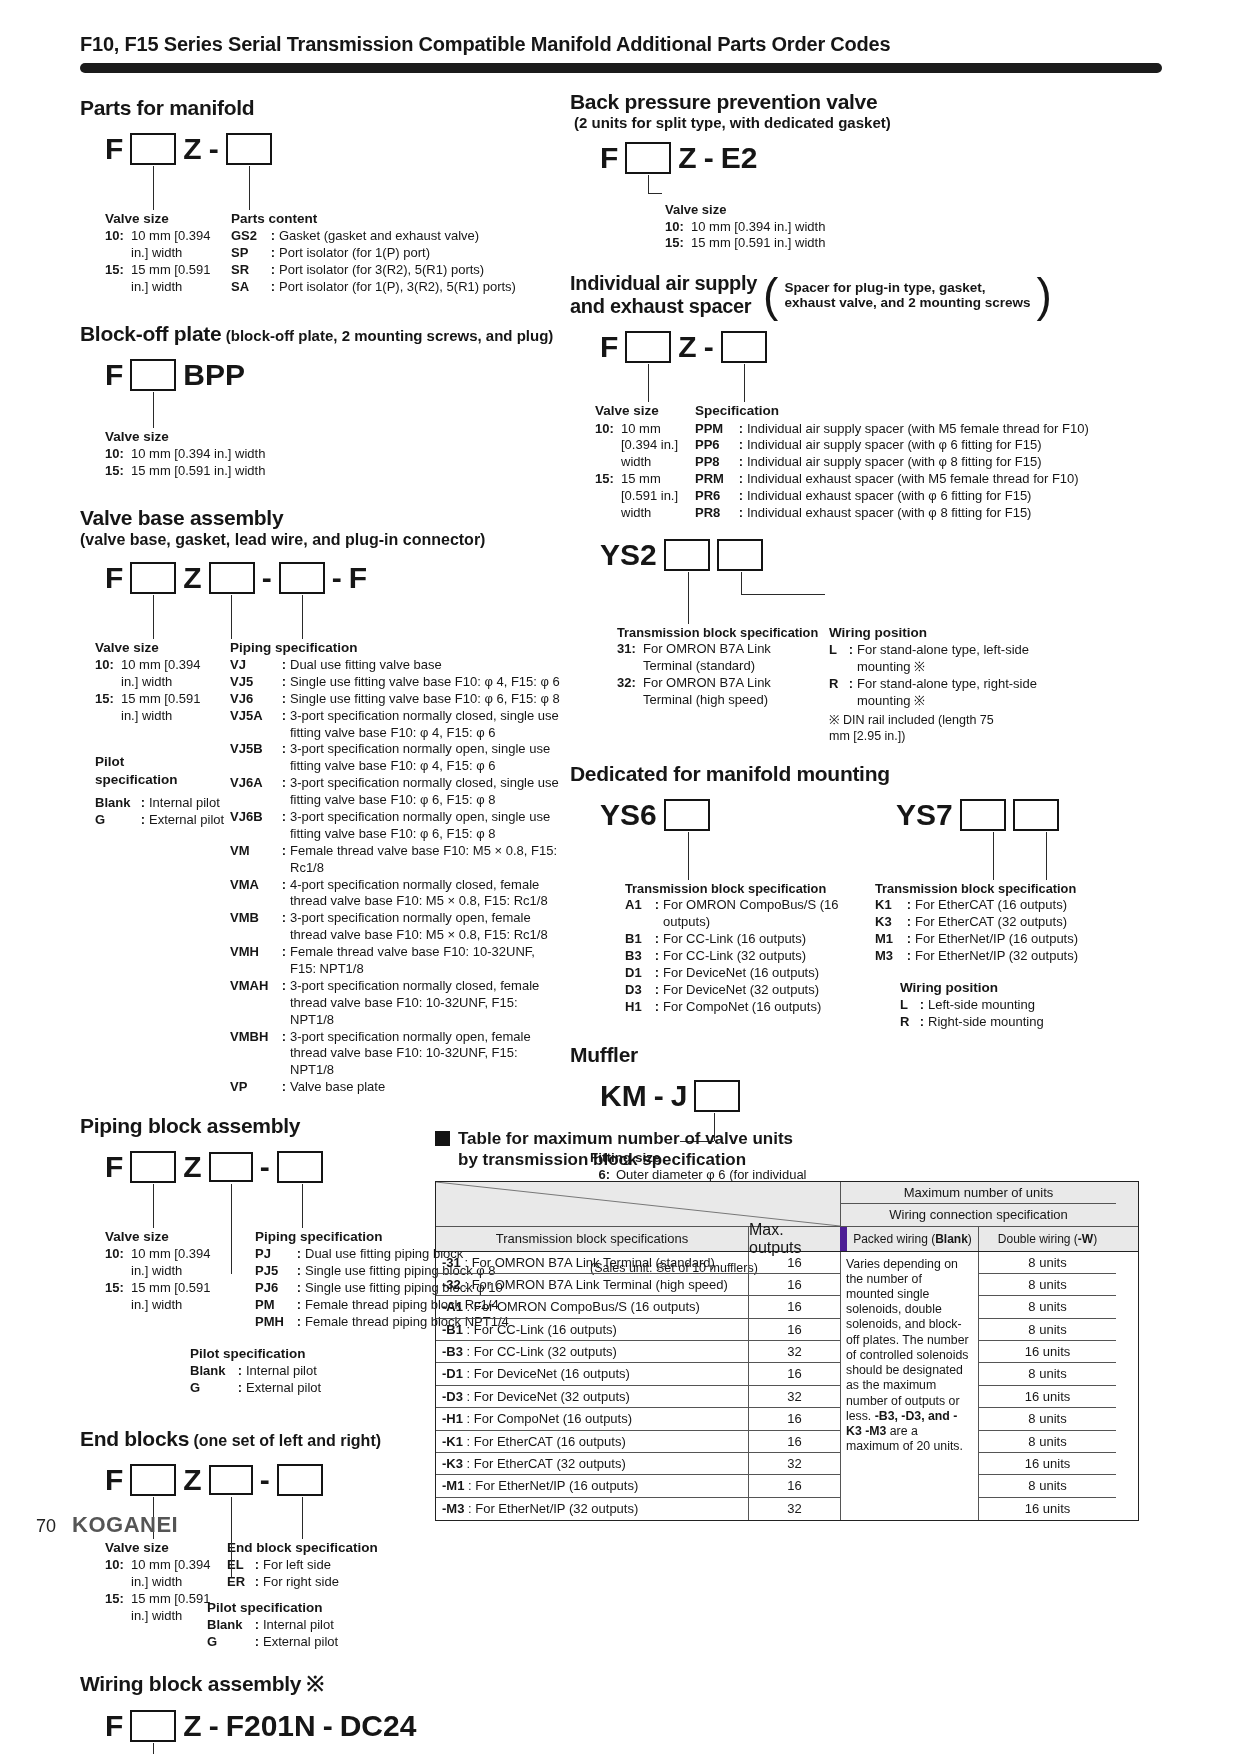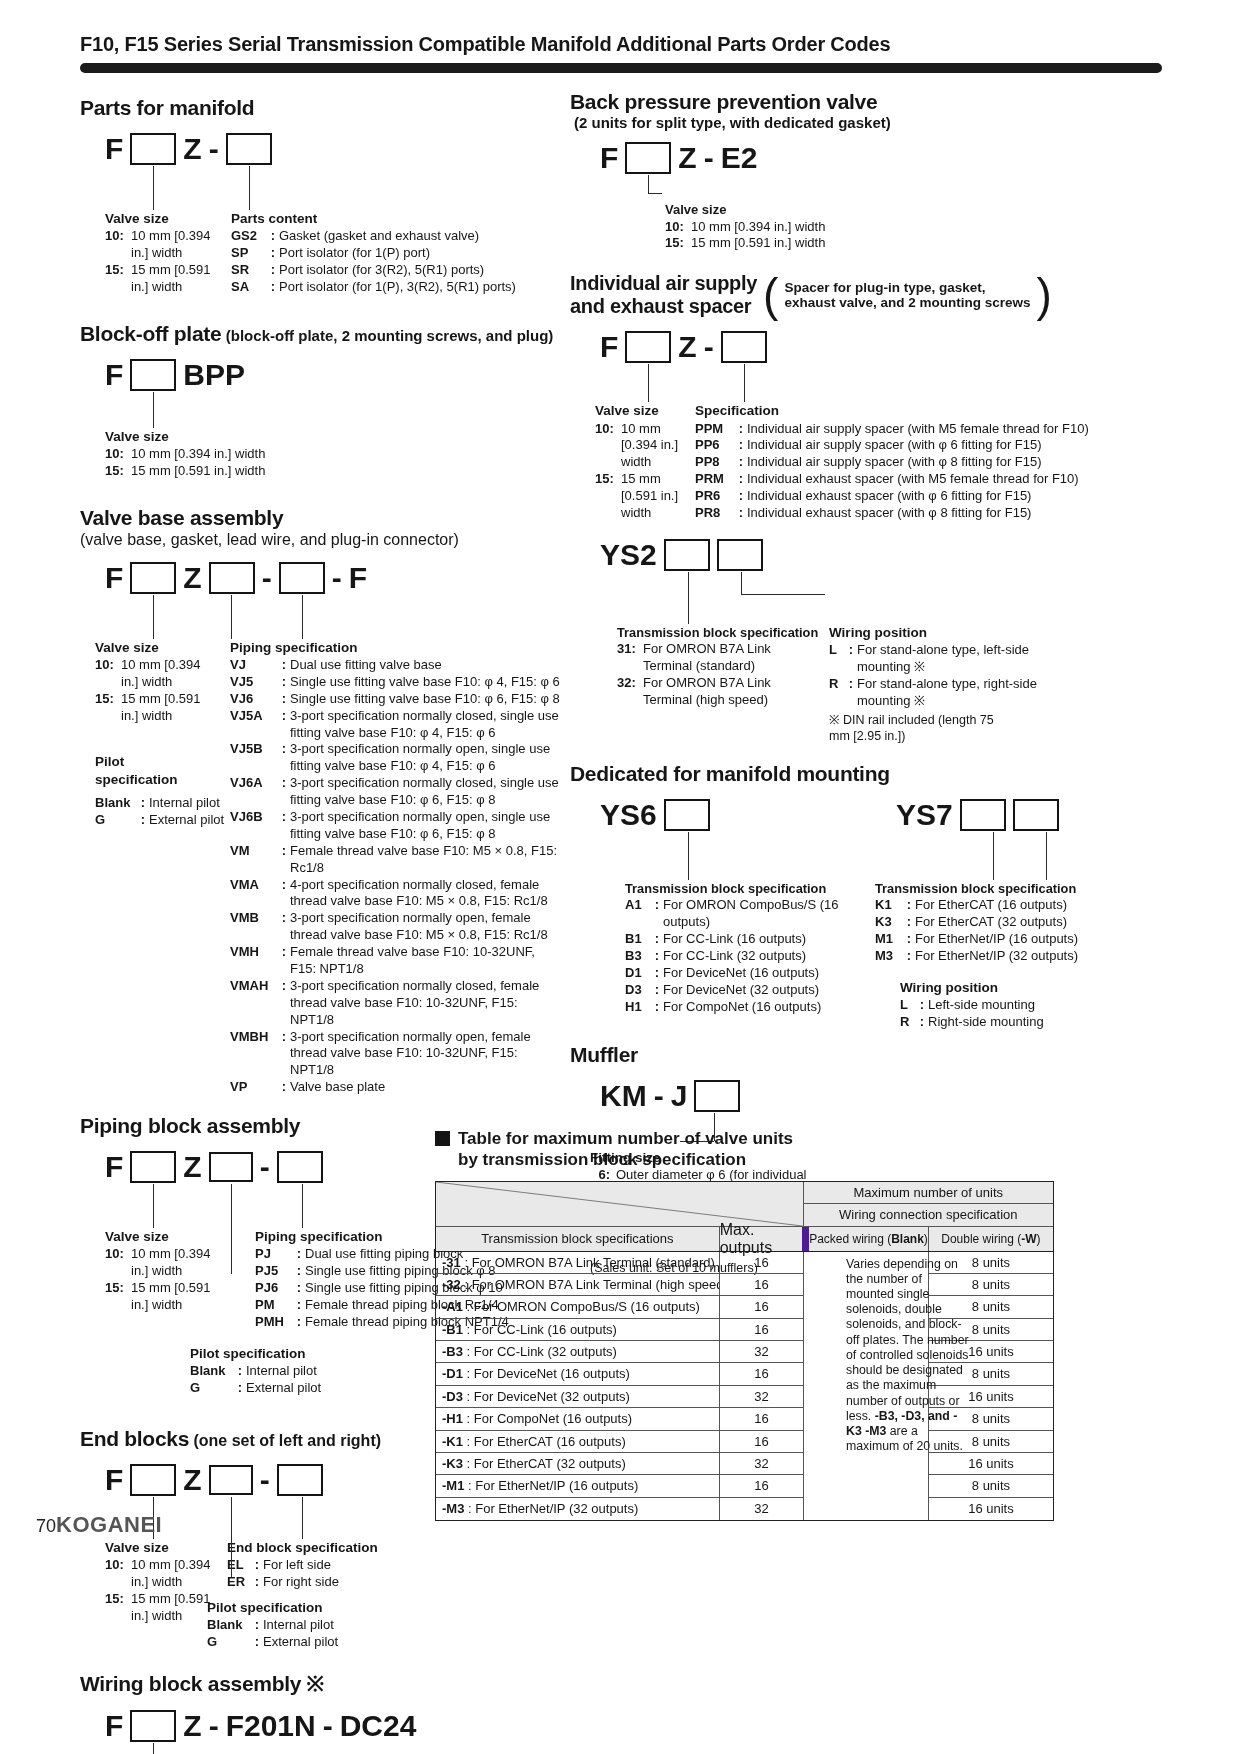--- a/index.html
+++ b/index.html
@@ -5,39 +5,39 @@
 *{margin:0;padding:0;box-sizing:border-box}
 html,body{background:#fff}
 body{width:1240px;height:1754px;position:relative;color:#161616;font-family:"Liberation Sans",sans-serif;}
 .page-title{position:absolute;left:80px;top:33px;font-size:20px;font-weight:bold;letter-spacing:-0.2px}
 .title-bar{position:absolute;left:80px;top:63px;width:1082px;height:10px;background:#1b1b1b;border-radius:5px}
 .col-left{position:absolute;left:80px;top:96px;width:484px}
 .col-right{position:absolute;left:570px;top:90px;width:600px}
 .sec{margin-bottom:22px}
 .sec-title{font-size:21px;font-weight:bold;letter-spacing:-0.3px}
 .sec-sub-inline{font-size:15px;font-weight:bold}
-.sec-sub{font-size:16px;font-weight:normal;margin-top:1px}
+.sec-sub{font-size:16px;font-weight:bold;margin-top:1px}
 .coderow{display:flex;align-items:center;gap:7px;font-size:30px;font-weight:bold;margin-top:12px;white-space:nowrap}
 .cbox{width:46px;height:32px;border:2px solid #141414;flex:0 0 auto;background:#fff}
 .cbox.sm{width:44px;height:30px}
 .lead{position:relative}
 .vline{position:absolute;top:0;width:1px;background:#2a2a2a}
 .hline{position:absolute;height:1px;background:#2a2a2a}
 .lbl{font-size:13.5px;font-weight:bold;line-height:1.35}
 .kv{display:flex;font-size:13px;line-height:1.3;align-items:flex-start}
 .kv .k{font-weight:bold;flex:0 0 auto;width:var(--kw,40px)}
 .kv .sep{font-weight:bold;flex:0 0 auto;width:12px;text-align:center}
 .kv .v{flex:1 1 auto}
 .kv2{display:flex;font-size:13px;line-height:1.3;align-items:flex-start}
 .kv2 .k{font-weight:bold;flex:0 0 auto;width:var(--kw,26px)}
 .kv2 .v{flex:1 1 auto}
 .note{font-size:12.5px;line-height:1.3}
 .bigparen{font-size:46px;font-weight:400;line-height:0.85;color:#161616}
 
-.table-block{position:absolute;left:435px;top:1128px;width:619px}
+.table-block{position:absolute;left:435px;top:1128px;width:704px}
 .tbl-title{display:flex;gap:8px;align-items:flex-start}
 .blacksq{display:inline-block;width:15px;height:15px;background:#141414;margin-top:3px;flex:0 0 auto}
 .tbl-title-text{font-size:17px;font-weight:bold;line-height:1.25}
 .tbl{margin-top:10px;font-size:13px}
 .thead{border:1.5px solid #222;background:#e9e9e9}
 .thead-top{display:flex;height:44px}
 .diag{width:404px;position:relative}
 .diag svg{position:absolute;left:0;top:0;width:100%;height:100%}
 .h-right{width:276px;border-left:1px solid #555;display:flex;flex-direction:column}
 .h-right>div{flex:1;display:flex;align-items:center;justify-content:center}
@@ -49,21 +49,21 @@
 .hc-pack{width:138px;border-left:7px solid #4c1d95;font-size:12px}
 .hc-dbl{width:138px;border-left:1px solid #555;font-size:12px}
 .tbody{border:1.5px solid #222;border-top:none;position:relative}
 .trow{display:flex;height:22.4px}
 .td-spec{width:312px;border-bottom:1px solid #555;padding:3px 2px 0 6px;white-space:nowrap;overflow:hidden}
 .td-out{width:92px;border-left:1px solid #555;border-bottom:1px solid #555;text-align:center;padding-top:3px}
 .td-skip{width:138px;border-left:1px solid #555}
 .td-dbl{width:138px;border-left:1px solid #555;border-bottom:1px solid #555;text-align:center;padding-top:3px}
 .trow:last-child .td-spec,.trow:last-child .td-out,.trow:last-child .td-dbl{border-bottom:none}
 .packed-overlay{position:absolute;left:405px;top:0;width:136px;height:100%;padding:5px 4px 0 5px;font-size:12.3px;line-height:1.24}
-.footer{position:absolute;left:36px;top:1512px;display:flex;align-items:baseline;}
+.footer{position:absolute;left:36px;top:1512px;display:flex;align-items:baseline;gap:16px}
 .pageno{font-size:18px;color:#222}
 .brand{font-size:22px;font-weight:bold;color:#555;letter-spacing:0.5px}
 b{font-weight:bold}
 </style>
 </head>
 <body>
 
 <div class="page-title">F10, F15 Series Serial Transmission Compatible Manifold Additional Parts Order Codes</div>
 <div class="title-bar"></div>
 

